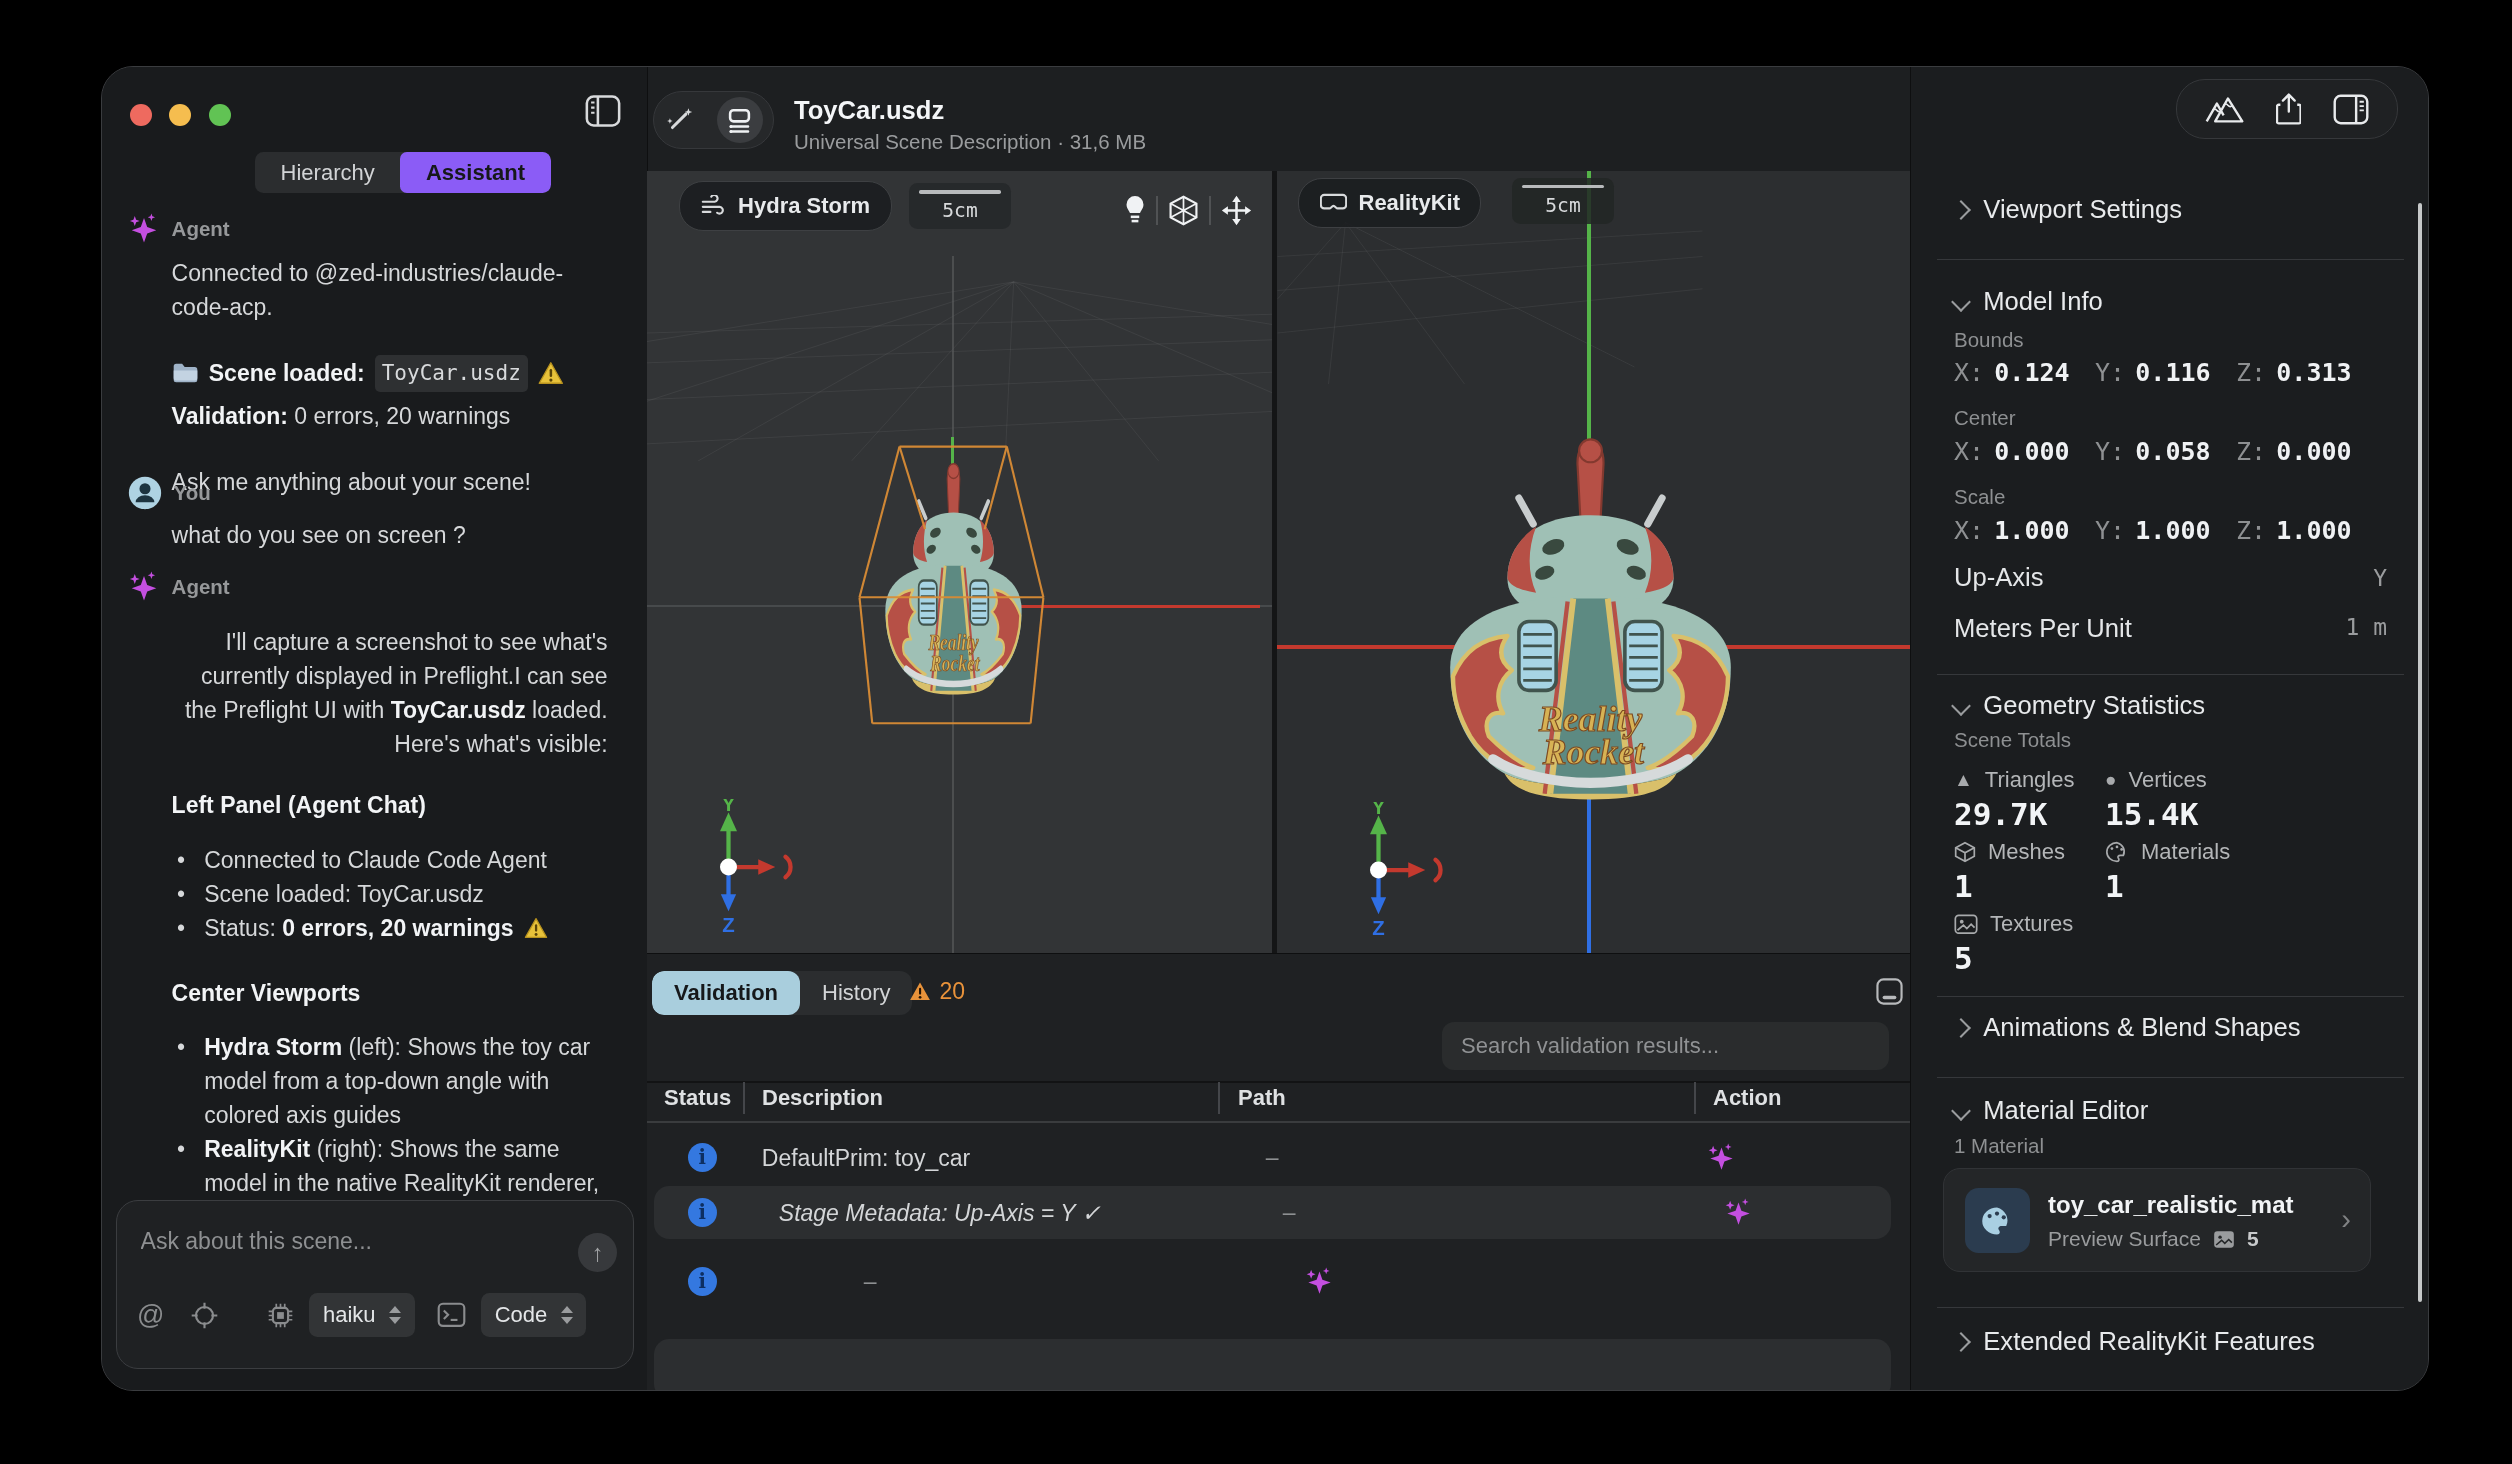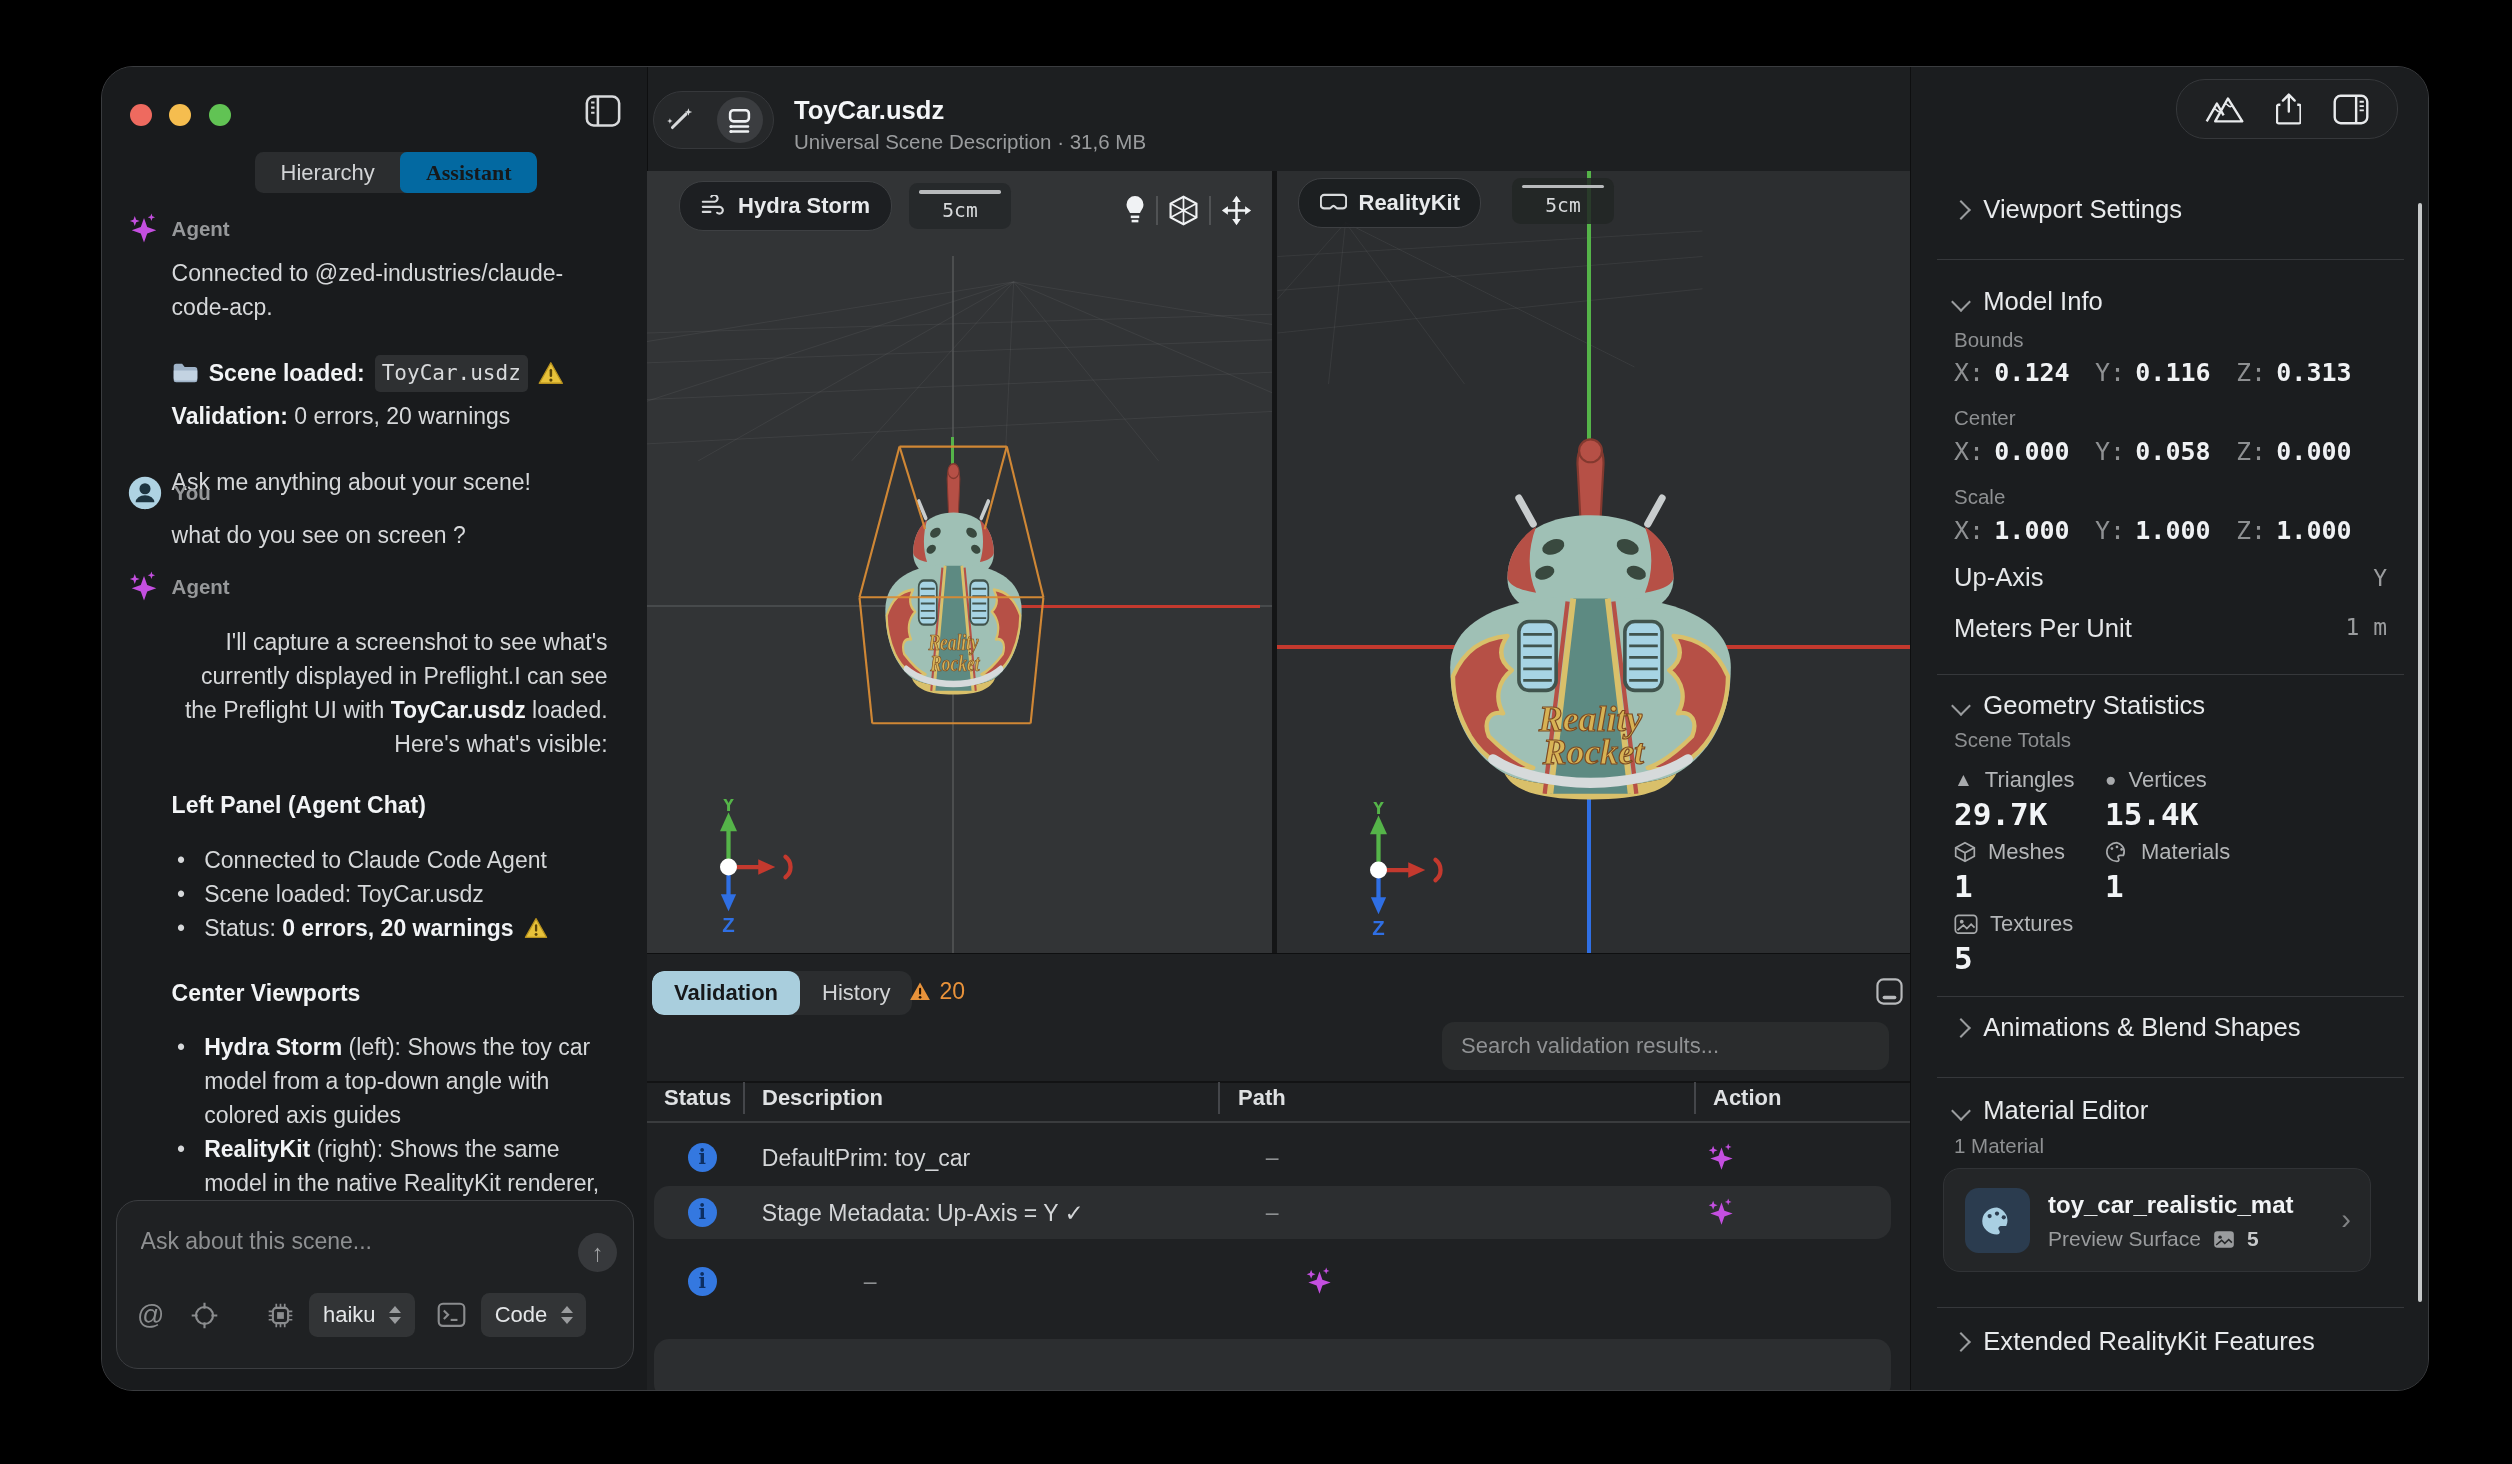--- a/index.html
+++ b/index.html
@@ -7,21 +7,21 @@
          font-family:"Liberation Sans",sans-serif;color:#e8eaec;}
   .abs{position:absolute;}
   .win{left:101px;top:66px;width:2326px;height:1323px;background:#1d1f21;border-radius:32px;
        border:1.7px solid #3a3c3f;overflow:hidden;box-shadow:0 34px 119px rgba(0,0,0,.8);}
   svg{display:block;}
   
   .chat{left:0;top:0;width:545px;height:100%;background:#191b1d;border-right:1.7px solid #0e0f10;}
   .tl{width:22px;height:22px;border-radius:50%;top:37px;}
   .seg{left:153px;top:85px;height:41px;display:flex;background:#2b2d2f;border-radius:8.5px;overflow:hidden;}
   .seg .s{padding:0 25.6px;display:flex;align-items:center;font-size:22px;color:#d2d4d6;}
-  .seg .s.on{background:#0369a1;color:#16181a;border-radius:6.8px;font-weight:bold;font-family:Liberation Serif, serif;}
+  .seg .s.on{background:#8b5cf6;color:#16181a;border-radius:6.8px;font-weight:bold;}
   .msg{left:25.6px;width:501px;}
   .mhead{display:flex;align-items:center;gap:12px;height:37px;}
   .mlabel{font-size:20.5px;font-weight:bold;color:#96989a;}
   .mbody{margin-left:44px;font-size:23px;line-height:34px;color:#d6d8da;width:436px;}
   .mbody b{color:#f2f4f6;}
   .chip{font-family:"DejaVu Sans Mono",monospace;background:#2e3032;color:#d8dadc;
         padding:1.7px 6.8px;border-radius:5.1px;font-size:21px;}
   .bul{display:flex;gap:13.6px;}
   .bul .dot{width:19px;text-align:center;flex:none;}
   .clip{height:12.8px;overflow:hidden;opacity:.85;}
@@ -489,21 +489,21 @@
         <div class="abs row" style="top:177px;height:53px;">
           <span class="info" style="margin-left:34px;">i</span>
           <span class="rtext" style="margin-left:45px;width:443px;">DefaultPrim: toy_car</span>
           <span class="dash" style="margin-left:61px;">–</span>
           <svg width="29" height="29" viewBox="0 0 26 26" style="margin-left:428px;">
               <use href="#sparkle"></use>
             </svg>
         </div>
         <div class="abs row hl" style="top:232px;height:53px;">
           <span class="info" style="margin-left:34px;">i</span>
-          <span class="rtext" style="margin-left:45px;width:443px;">Stage Metadata: Up-Axis = Y ✓</span>
+          <span class="rtext" style="margin-left:62px;width:443px;font-style:italic;">Stage Metadata: Up-Axis = Y ✓</span>
           <span class="dash" style="margin-left:61px;">–</span>
           <svg width="29" height="29" viewBox="0 0 26 26" style="margin-left:428px;">
               <use href="#sparkle"></use>
             </svg>
         </div>
         <div class="abs row" style="top:290px;height:75px;">
           <span class="info" style="margin-left:34px;">i</span>
           <span class="dash" style="margin-left:147px;">–</span>
           <svg width="29" height="29" viewBox="0 0 26 26" style="margin-left:428px;">
               <use href="#sparkle"></use>

